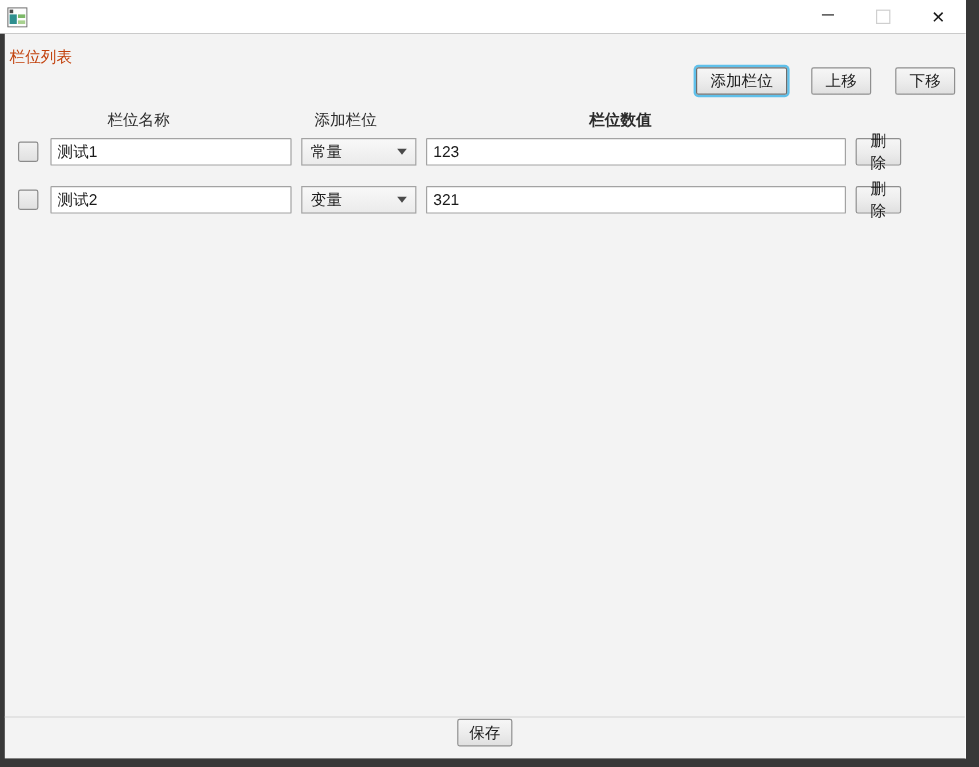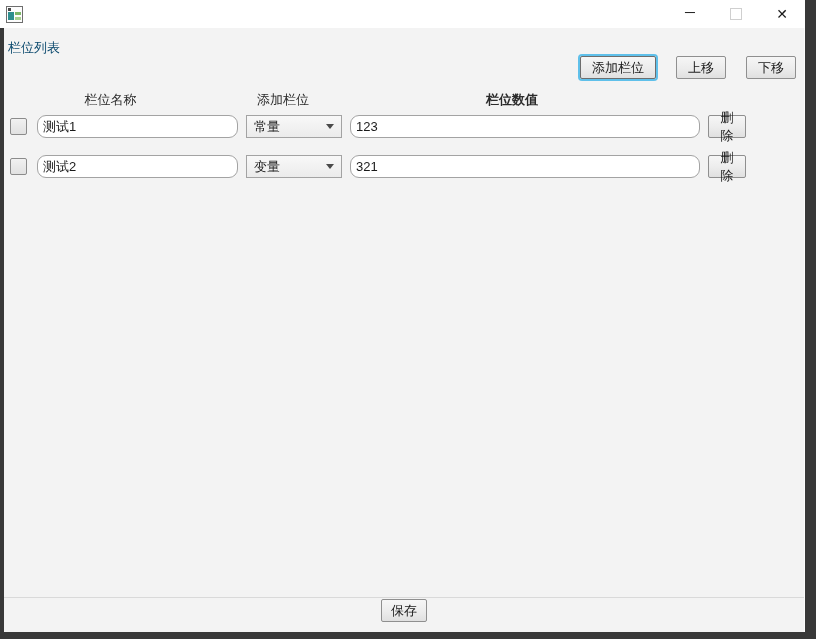--- a/index.html
+++ b/index.html
@@ -24,21 +24,21 @@
   .glyph-min{font-size:14px;color:#1a1a1a;line-height:1;transform:translateY(-2px);}
   .glyph-max{width:10px;height:10px;border:1px solid #cfcfcf;display:block;}
   .glyph-close{font-size:14px;color:#1a1a1a;line-height:1;}
   
   .content{
     position:absolute;left:4px;top:28px;width:801px;height:604px;
     background:#f3f3f3;border-right:1px solid #fbfbfb;box-sizing:border-box;
   }
   .page-title{
     position:absolute;left:4px;top:11px;
-    font-size:13px;color:#0c4a6e;
+    font-size:13px;color:#c2410c;
   }
   
   .toolbar{
     position:absolute;top:28px;right:8px;
     display:flex;align-items:center;gap:20px;
   }
   .win-btn{
     height:23px;box-sizing:border-box;
     border:1px solid #8f8f8f;border-radius:2px;
     background:linear-gradient(to bottom,#f6f6f6 0%,#ececec 55%,#e0e0e0 100%);
@@ -49,40 +49,40 @@
     border:1px solid #6d6d6d;
     box-shadow:0 0 0 2px #5fc0ea;
     border-radius:2px;
   }
   
   .grid{
     position:absolute;left:0;right:0;
     display:grid;
     grid-template-columns:19px 201px 96px 350px 38px;
     column-gap:8px;
-    padding-left:6px;
+    padding-left:11px;
     align-items:center;
   }
   .header-row{top:63px;height:18px;}
   .hdr{font-size:13px;color:#2b2b2b;text-align:center;}
   .hdr-name{transform:translateX(-27px);}
   .hdr-type{transform:translateX(-11px);}
   .hdr-value{transform:translateX(-13px);font-weight:bold;}
   .data-row{height:23px;}
   .row-1{top:87px;}
   .row-2{top:127px;}
   .checkbox{
     width:17px;height:17px;box-sizing:border-box;justify-self:start;
     border:1px solid #8b8b8b;border-radius:2px;
     background:linear-gradient(to bottom,#f1f1f1,#e1e1e1);
     cursor:pointer;
   }
   .textbox{
     width:100%;height:23px;box-sizing:border-box;
-    border:1px solid #a3a3a3;border-radius:9px;background:#ffffff;
+    border:1px solid #a3a3a3;border-radius:1px;background:#ffffff;
     font-size:13px;color:#1a1a1a;padding:0 5px;
     font-family:inherit;outline:none;
   }
   .combobox{
     height:23px;box-sizing:border-box;width:100%;
     border:1px solid #a3a3a3;border-radius:0;
     background:linear-gradient(to bottom,#f8f8f8,#ebebeb);
     display:flex;align-items:center;justify-content:space-between;
     padding:0 7px;font-size:13px;color:#1a1a1a;cursor:pointer;
   }

